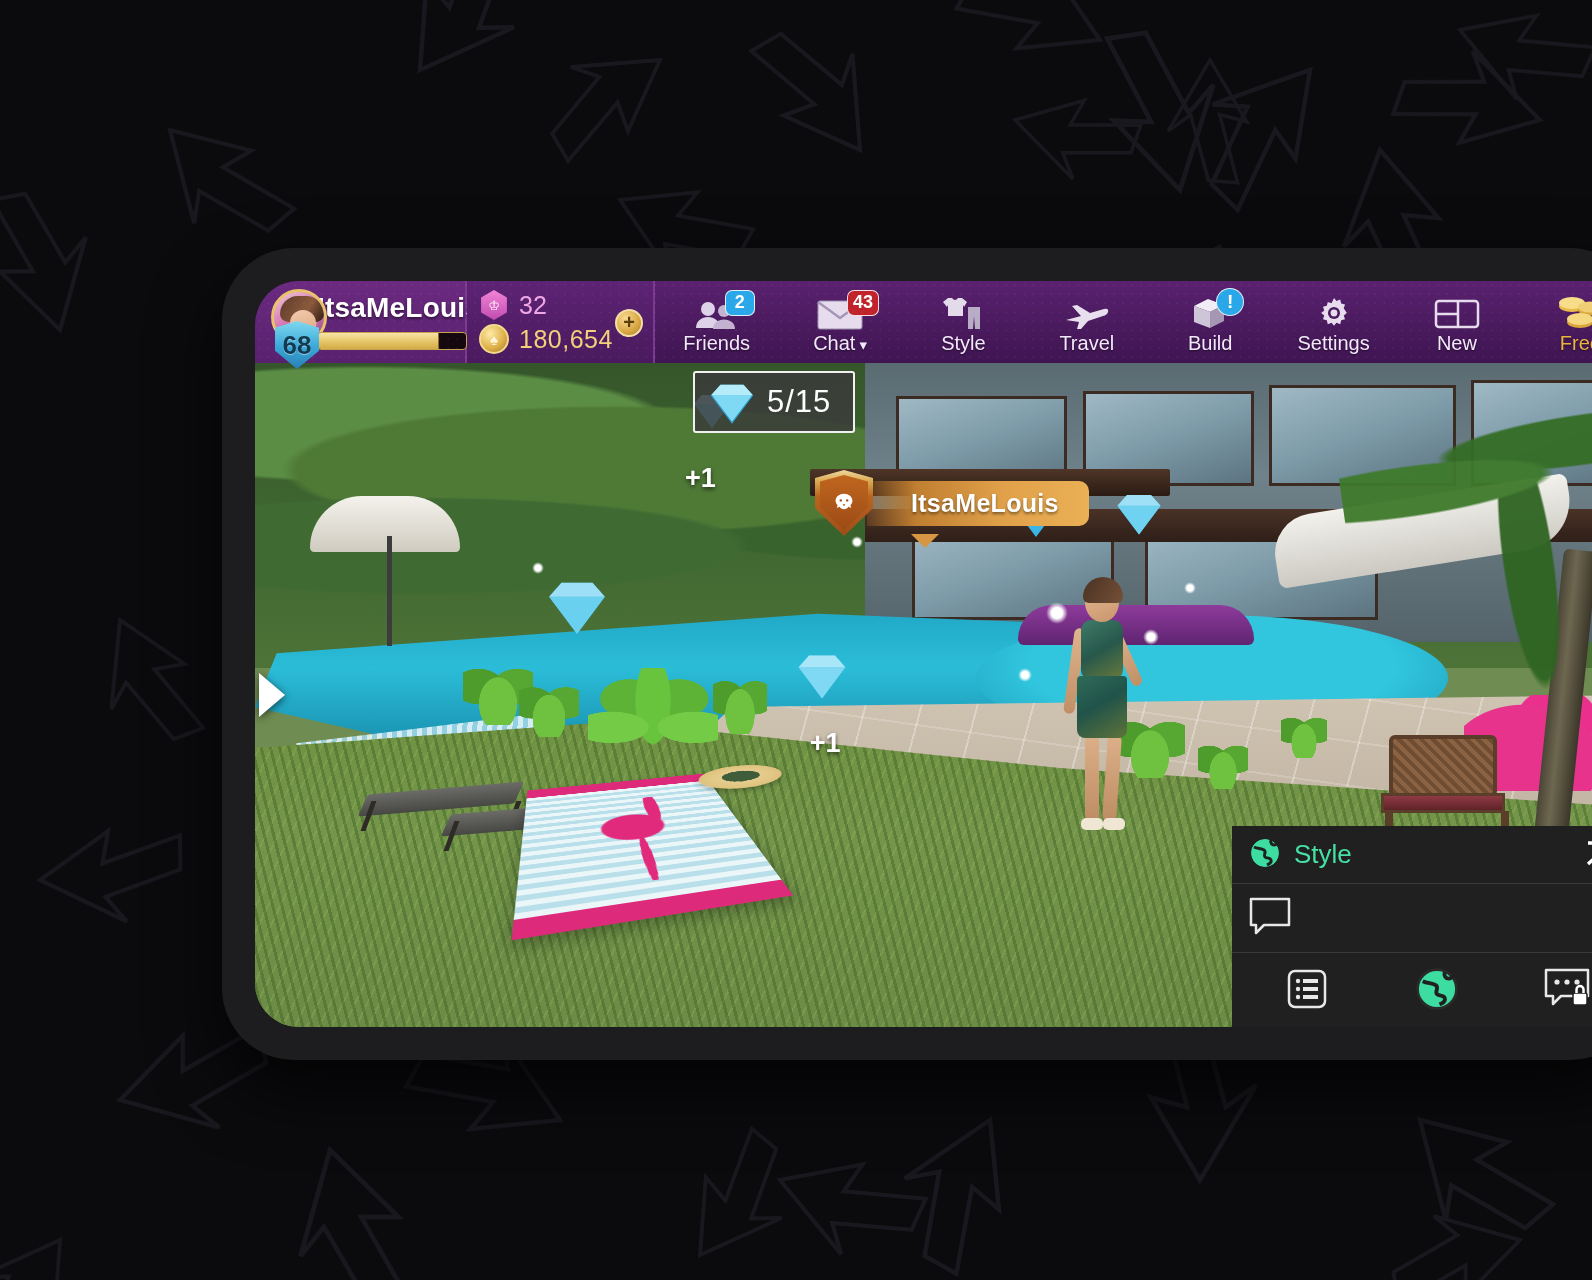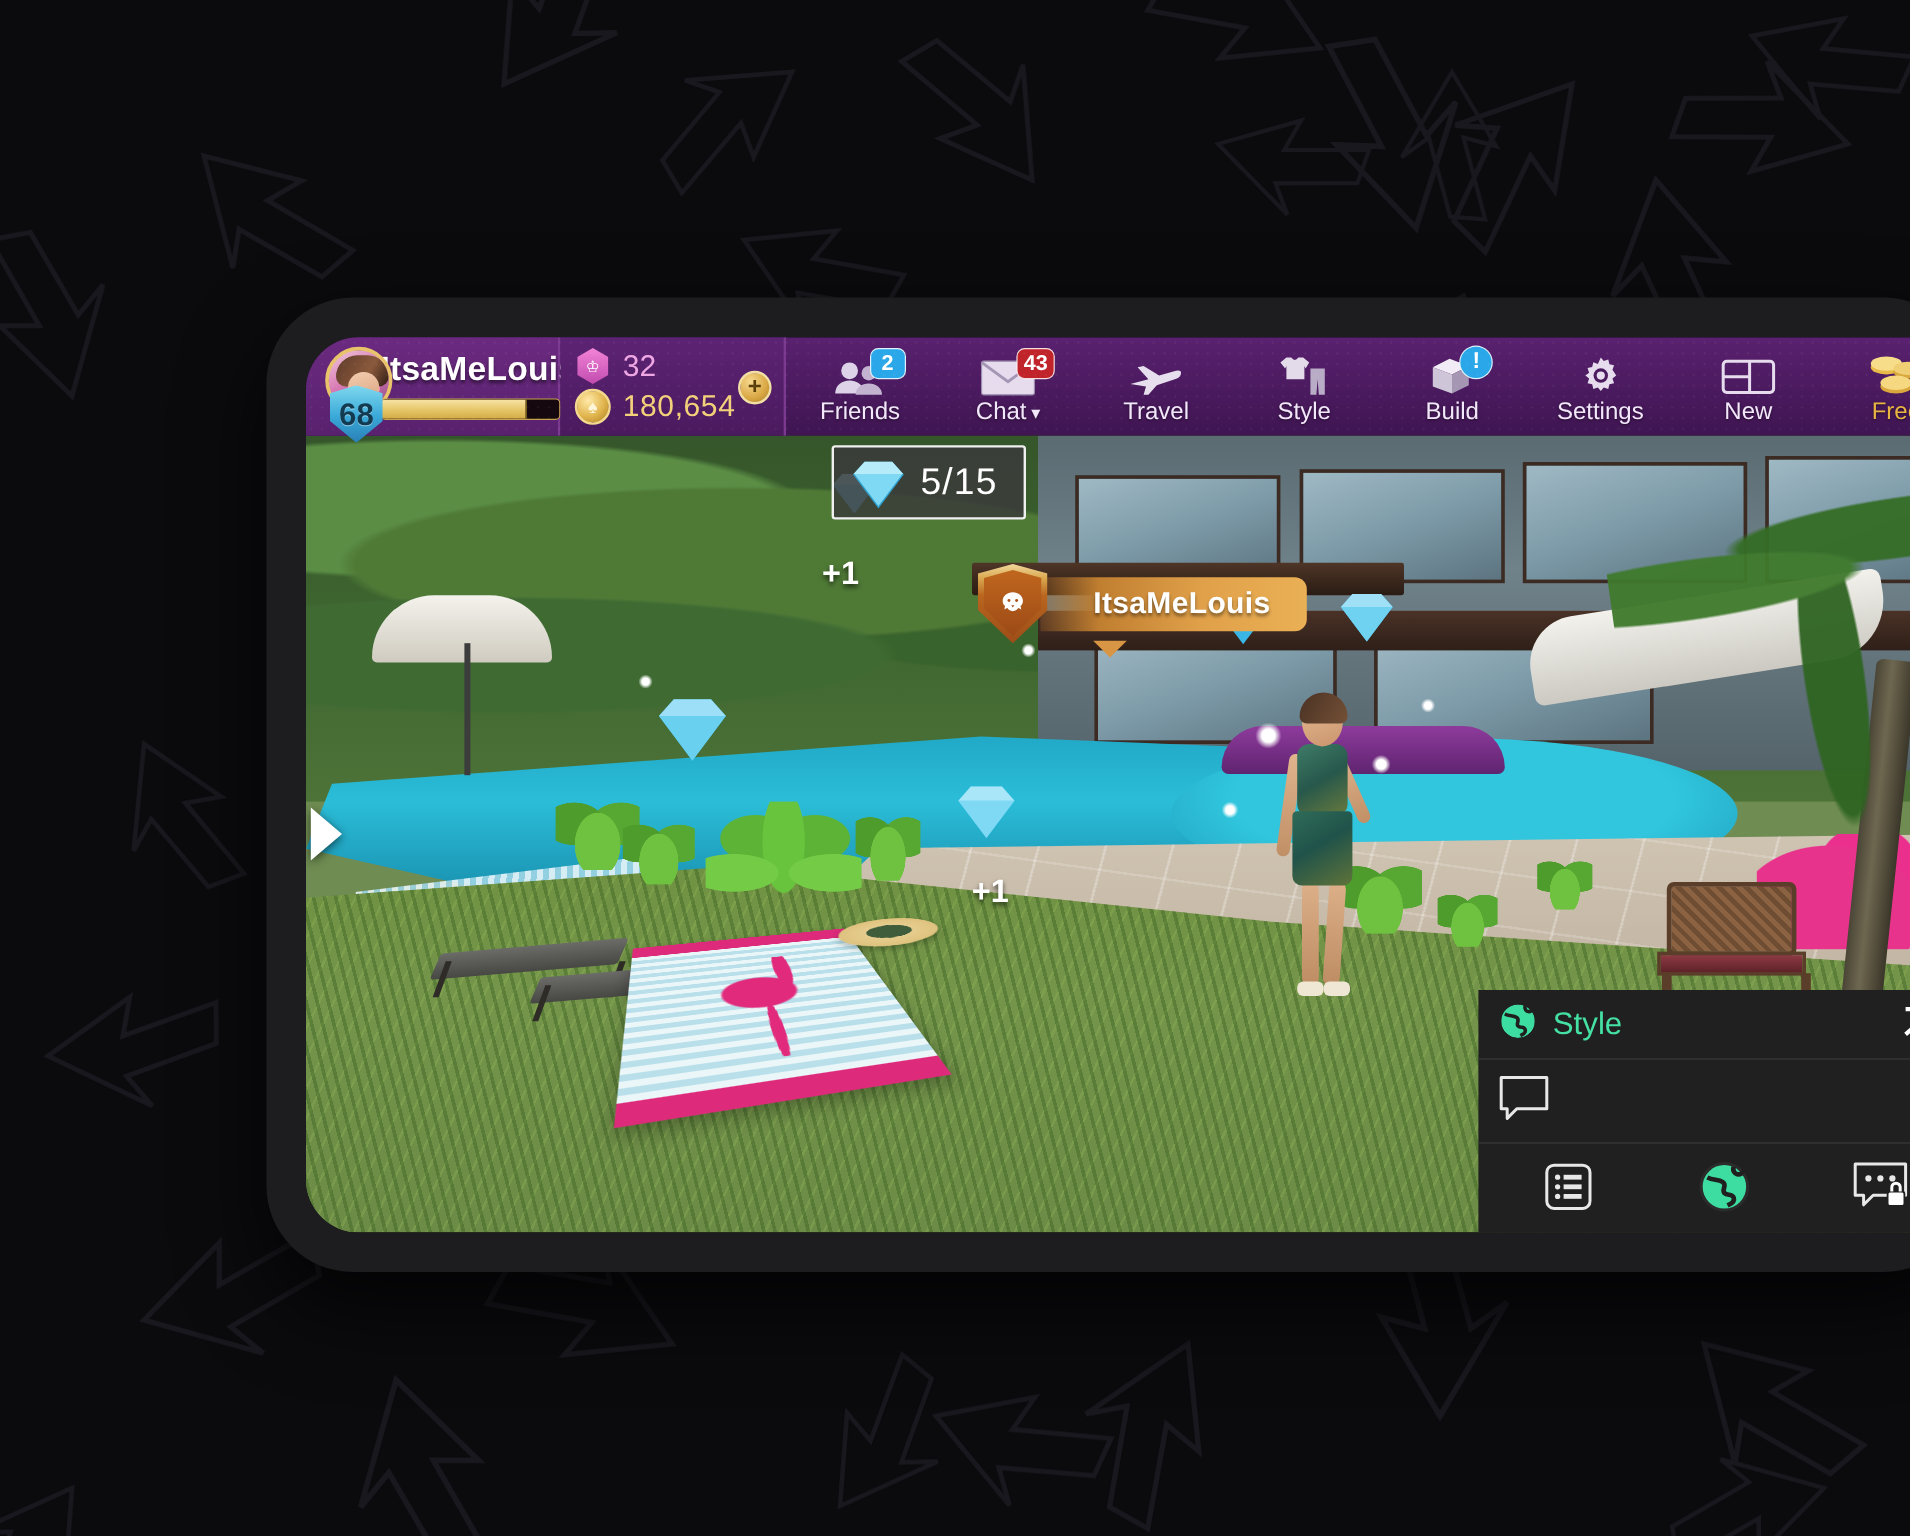--- a/index.html
+++ b/index.html
@@ -713,35 +713,35 @@
                 <path d="M1 4 L23 20 L45 4" fill="none" stroke="#a596b6" stroke-width="2.5"></path>
               </svg>
               <span class="badge red">43</span>
             </span>
             <span class="nav-label"><span>Chat</span><span class="chev">▾</span></span>
           </div>
 
 
           <div class="nav-item">
             <span class="nav-ico">
-              <svg width="46" height="30" viewBox="0 0 46 30">
-                <path d="M2 20 L17 16 L8 6 L13 5 L26 13 L40 9 Q45 8 44 12 Q43 15 39 16 L24 21 L17 29 L13 29 L15 22 Z" fill="#e7dfee"></path>
-              </svg>
-            </span>
-            <span class="nav-label">Travel</span>
-          </div>
-
-          <div class="nav-item">
-            <span class="nav-ico">
               <svg width="42" height="34" viewBox="0 0 42 34">
                 <path d="M6 2 L10 2 Q13 6 16 2 L20 2 L25 6 L22 11 L21 9 L21 20 L6 20 L6 9 L5 11 L1 6 Z" fill="#e3dbe9"></path>
                 <path d="M26 11 L38 11 L38 33 L33 33 L32 20 L31 33 L26 33 Z" fill="#b9acc6"></path>
               </svg>
             </span>
             <span class="nav-label">Style</span>
+          </div>
+
+          <div class="nav-item">
+            <span class="nav-ico">
+              <svg width="46" height="30" viewBox="0 0 46 30">
+                <path d="M2 20 L17 16 L8 6 L13 5 L26 13 L40 9 Q45 8 44 12 Q43 15 39 16 L24 21 L17 29 L13 29 L15 22 Z" fill="#e7dfee"></path>
+              </svg>
+            </span>
+            <span class="nav-label">Travel</span>
           </div>
 
           <div class="nav-item">
             <span class="nav-ico">
               <svg width="40" height="34" viewBox="0 0 40 34">
                 <polygon points="4,10 18,3 34,9 20,16" fill="#f1ecf5"></polygon>
                 <polygon points="4,10 20,16 20,32 4,26" fill="#cfc5d8"></polygon>
                 <polygon points="34,9 20,16 20,32 34,25" fill="#a596b3"></polygon>
               </svg>
               <span class="badge dot">!</span>

